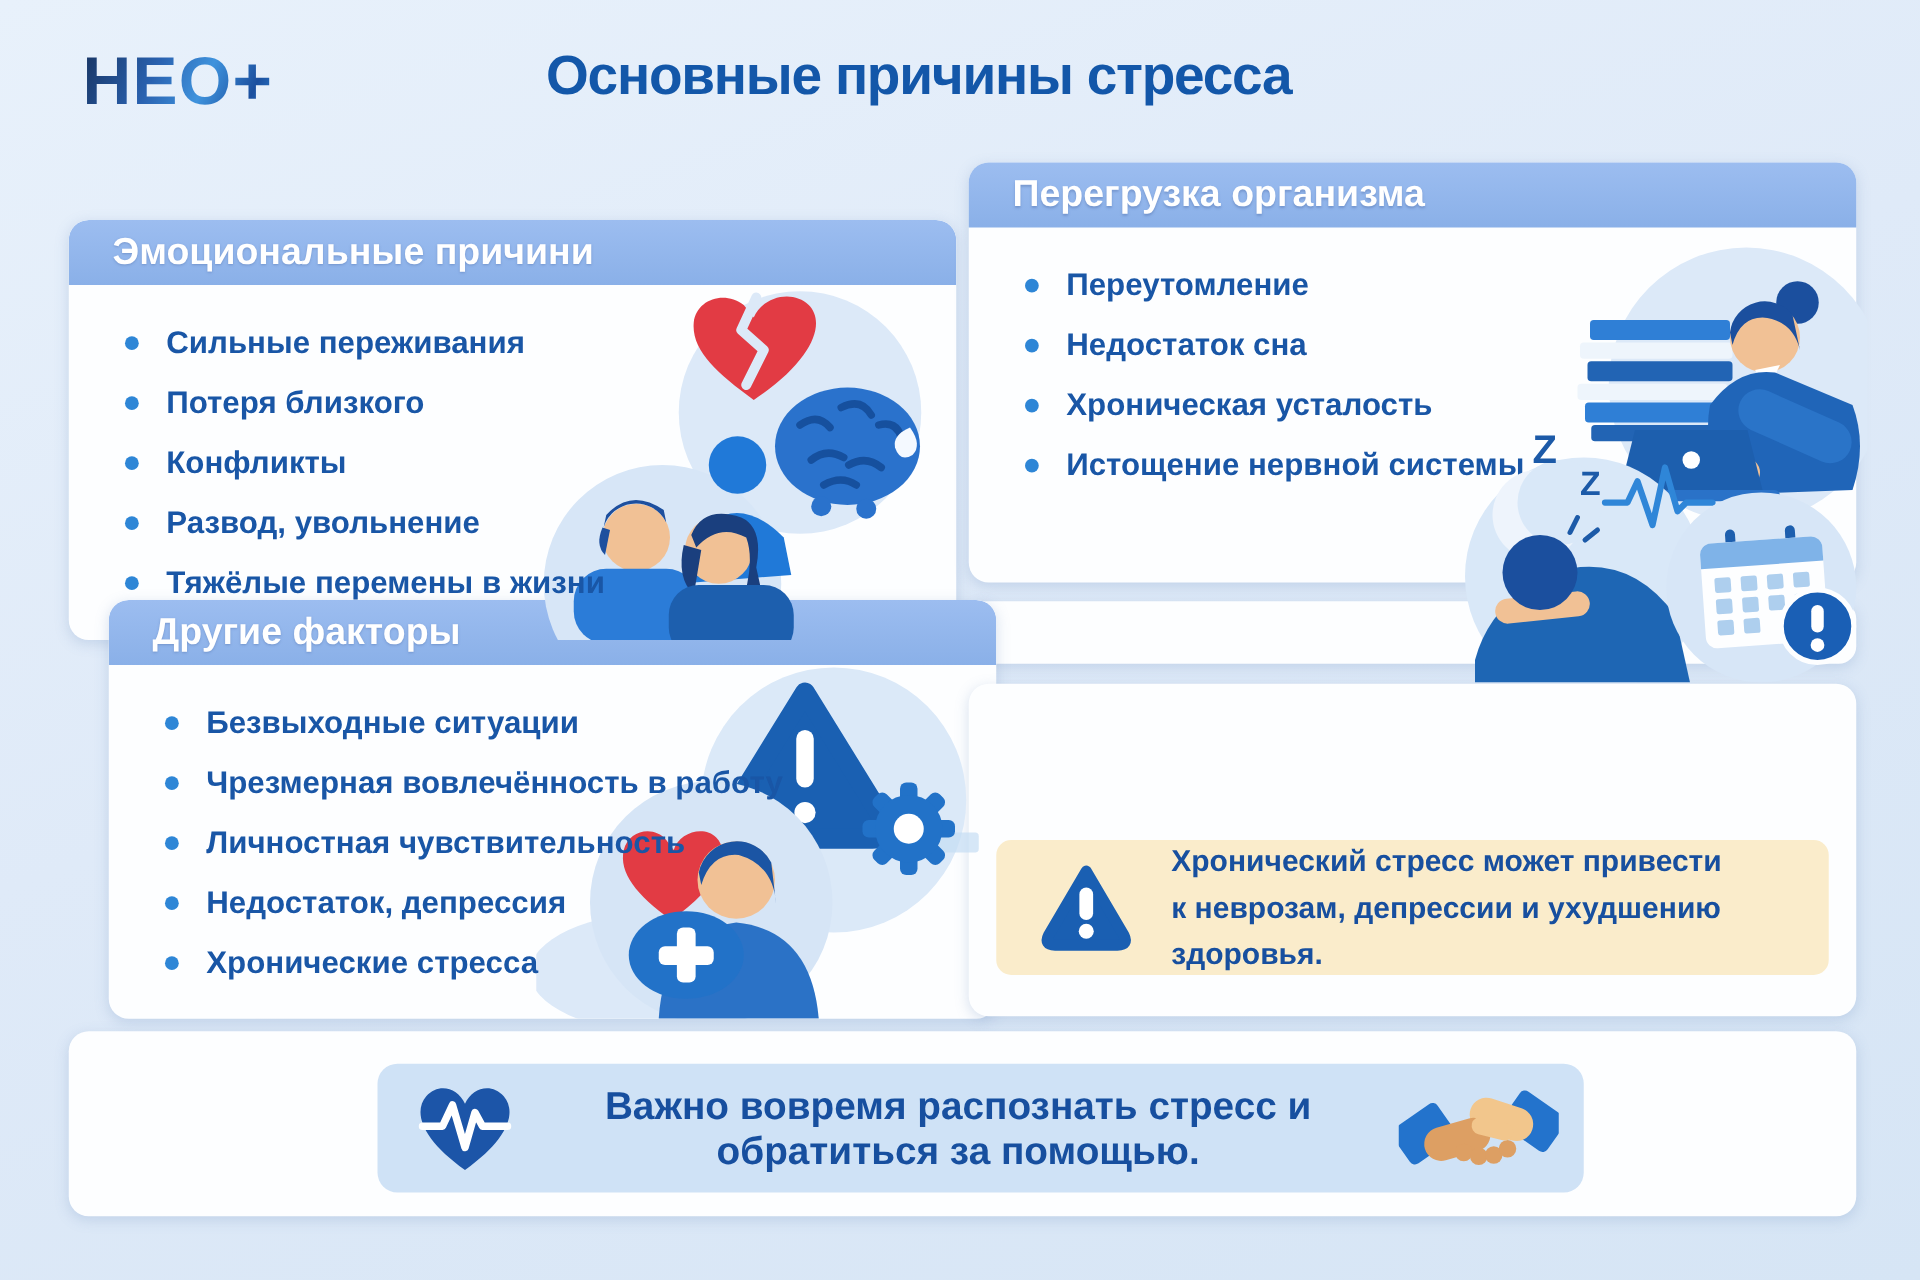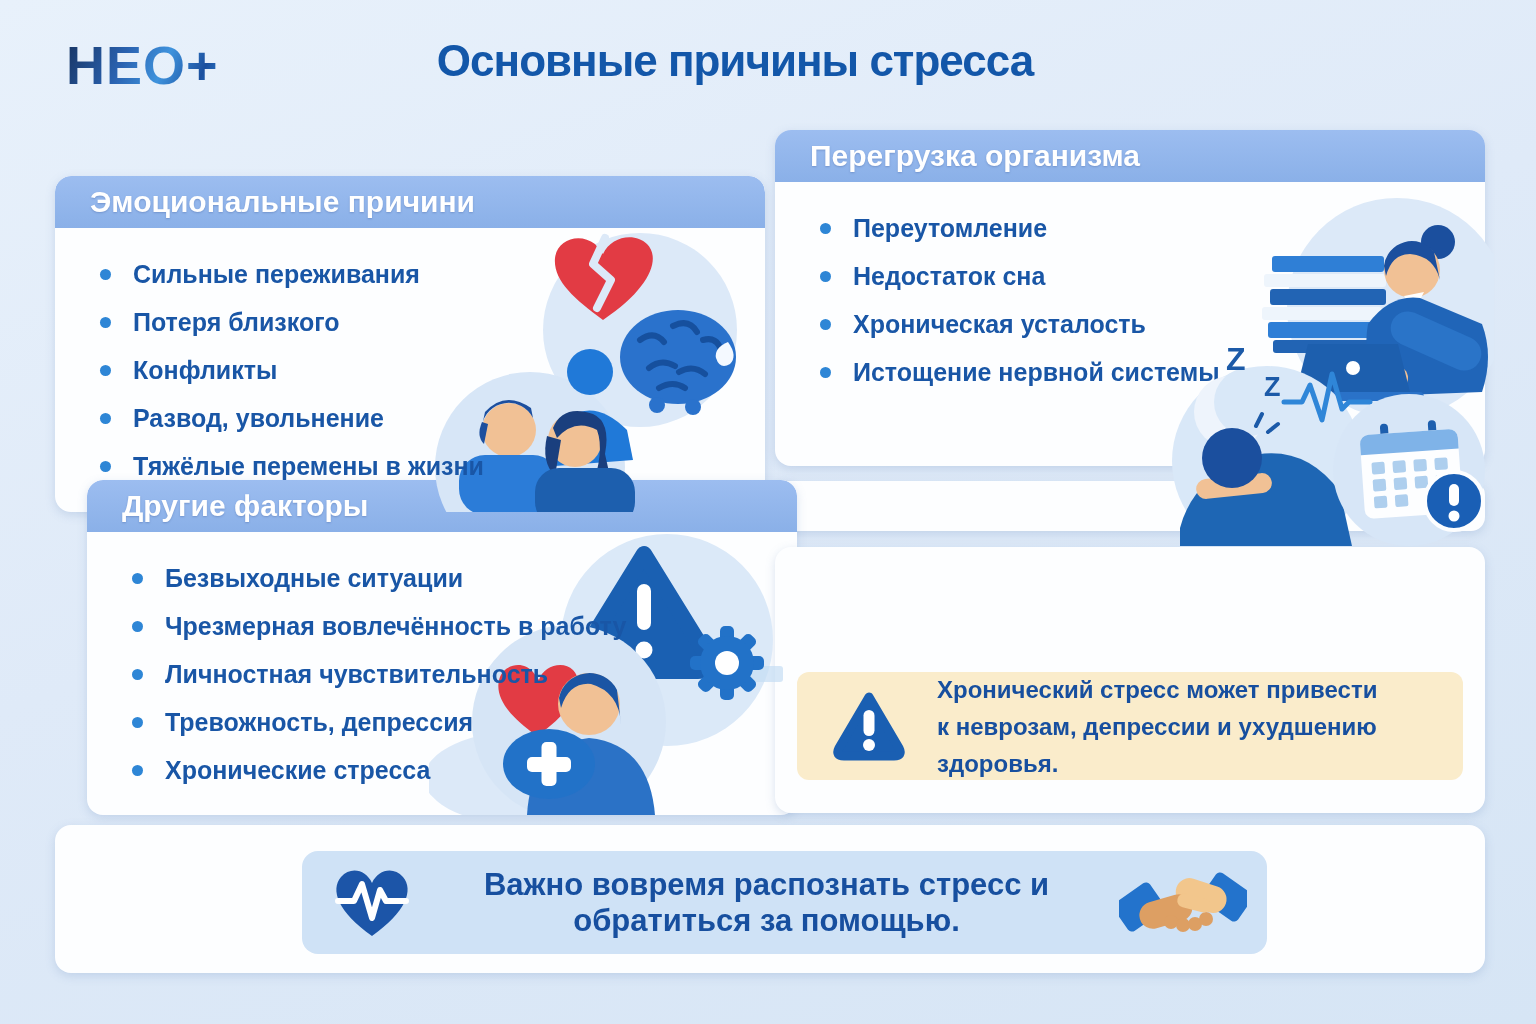--- a/index.html
+++ b/index.html
@@ -238,21 +238,21 @@
       <li>
           <span class="dot"></span>
           <span class="txt">Чрезмерная вовлечённость в работу</span>
         </li>
       <li>
           <span class="dot"></span>
           <span class="txt">Личностная чувствительность</span>
         </li>
       <li>
           <span class="dot"></span>
-          <span class="txt">Тревожность, депрессия</span>
+          <span class="txt">Недостаток, депрессия</span>
         </li>
       <li>
           <span class="dot"></span>
           <span class="txt">Хронические стресса</span>
         </li>
     </ul>
     <svg class="illus" id="illus-factors" width="368" height="283" viewBox="0 0 368 283">
       <circle cx="238" cy="108" r="106" fill="#dbe9f8"></circle>
       <rect x="252" y="112" width="62" height="16" rx="3" fill="#c5ddf4" opacity="0.7"></rect>
       <rect x="284" y="134" width="70" height="16" rx="3" fill="#c5ddf4" opacity="0.7"></rect>

